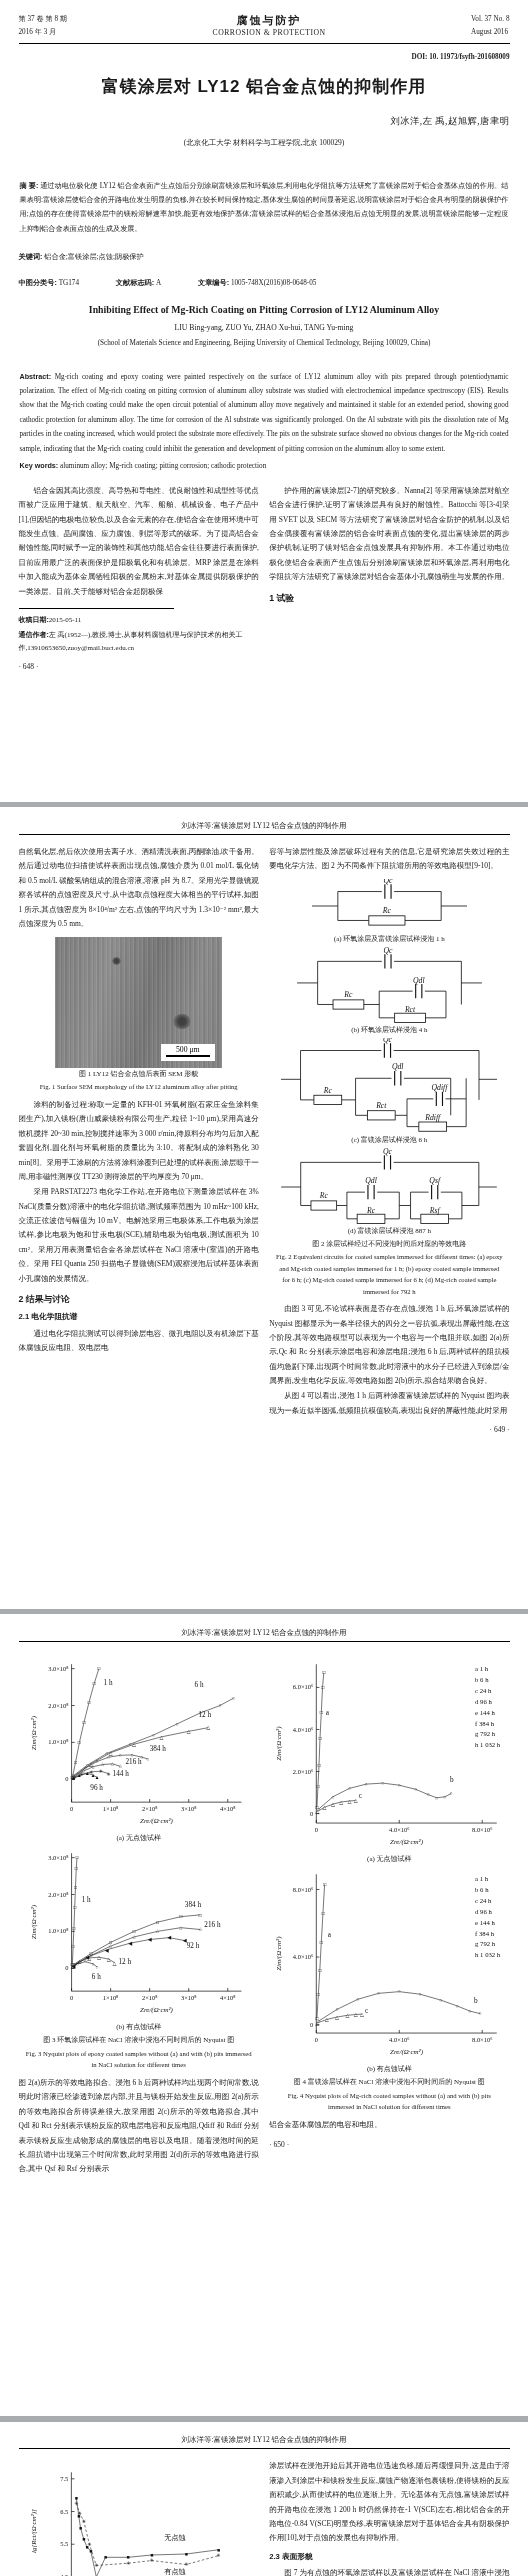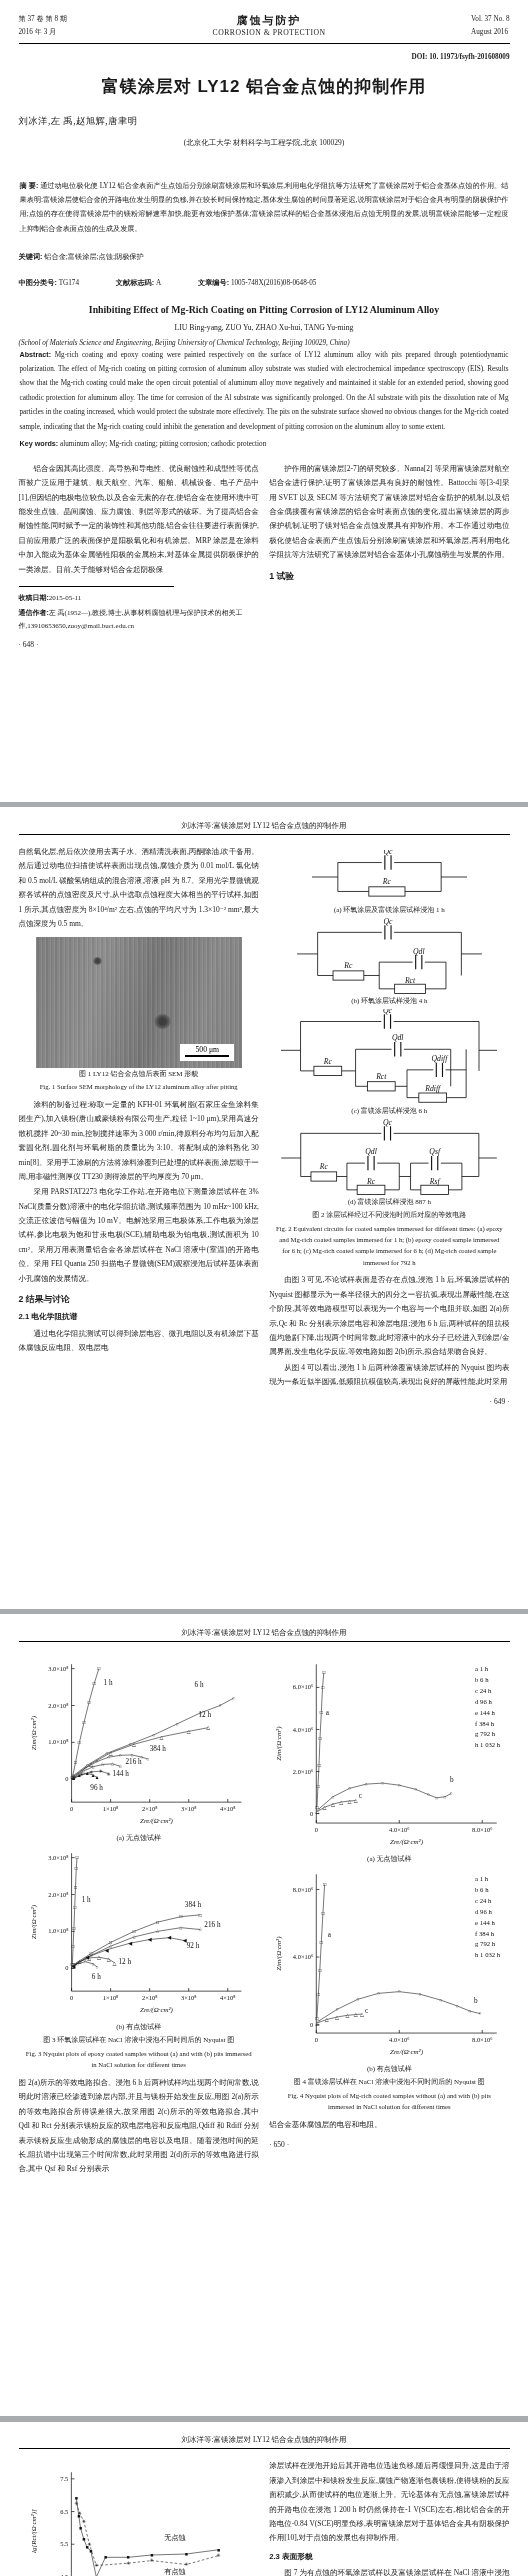--- a/index.html
+++ b/index.html
@@ -8,29 +8,29 @@
   .page-sep{height:5.2px;background:#a8acaf;width:528px;}
   .jhead{display:flex;justify-content:space-between;align-items:center;font-size:7.2px;}
   .jhead .jl div,.jhead .jr div{line-height:1.7;}
   .jhead .jc{text-align:center;}
   .jhead .jc .zh{font-size:10.8px;font-weight:bold;letter-spacing:2.1px;}
   .jhead .jc .en{font-size:7.7px;letter-spacing:0.5px;}
   .thickrule{border-top:1.5px solid #000;margin:5.2px 0 3.1px 0;}
   .thinrule{border-top:1px solid #000;margin:3.1px 0 5.2px 0;}
   .doi{text-align:right;font-size:7.2px;font-weight:bold;margin:9.3px 0 13.4px 0;}
   .title{text-align:center;font-family:"Liberation Sans","DejaVu Sans",sans-serif;font-weight:bold;font-size:17px;letter-spacing:1px;margin:5.2px 0 17.5px 0;}
-  .authors{text-align:left;font-size:9.3px;letter-spacing:0.5px;margin-bottom:9.3px;}
+  .authors{text-align:right;font-size:9.3px;letter-spacing:0.5px;margin-bottom:9.3px;}
   .affil{text-align:center;font-size:7.5px;margin-bottom:31px;}
   .abs,.enabs{font-size:7.2px;line-height:2.0;text-align:justify;margin:0 1px 3.1px 1px;}
   .abs b,.meta b,.enabs b{font-family:"Liberation Sans","DejaVu Sans",sans-serif;}
   .meta{font-size:7.2px;margin:16px 0;}
   .meta span{margin-right:17.5px;}
   .entitle{text-align:center;font-weight:bold;font-size:9.8px;margin:13.4px 0 8.2px 0;}
   .enauthors{text-align:center;font-size:7.7px;margin-bottom:6.2px;}
-  .enaffil{font-size:7.2px;margin-bottom:1px;font-style:italic;}
+  .enaffil{text-align:center;font-size:7.2px;margin-bottom:23px;}
   .cols{display:flex;gap:10.3px;margin-top:10.3px;}
   .col{flex:1;min-width:0;}
   .par{font-size:7.5px;line-height:1.92;text-align:justify;text-indent:2em;margin:0 0 1px 0;}
   .parc{text-indent:0;}
   .h1{font-family:"Liberation Sans","DejaVu Sans",sans-serif;font-weight:bold;font-size:8.8px;margin:8.2px 0 5.2px 0;}
   .h2{font-family:"Liberation Sans","DejaVu Sans",sans-serif;font-weight:bold;font-size:7.7px;margin:6.2px 0 4.1px 0;}
   .runhead{text-align:center;font-size:7.5px;margin-bottom:2.1px;}
   .fig{margin:5.2px 0;}
   .figcap{font-size:7px;text-align:center;line-height:1.7;margin:1px 6.2px;}
   .figcap.en{font-size:6.7px;}
@@ -106,35 +106,36 @@
 </div>
 <div class="page-sep"></div>
 
 <div class="page" style="height:802px">
   <div class="runhead">刘冰洋等:富镁涂层对 LY12 铝合金点蚀的抑制作用</div>
   <div class="thinrule"></div>
   <div class="cols">
     <div class="col">
       <p class="par parc">自然氧化层,然后依次使用去离子水、酒精清洗表面,丙酮除油,吹干备用。然后通过动电位扫描使试样表面出现点蚀,腐蚀介质为 0.01 mol/L 氯化钠和 0.5 mol/L 碳酸氢钠组成的混合溶液,溶液 pH 为 8.7。采用光学显微镜观察各试样的点蚀密度及尺寸,从中选取点蚀程度大体相当的平行试样,如图 1 所示,其点蚀密度为 8×10⁴/m² 左右,点蚀的平均尺寸为 1.3×10⁻² mm²,最大点蚀深度为 0.5 mm。</p>
       <div class="fig">
-        <div class="sem" style="width:206px;height:131px;">
+        <div class="sem" style="width:167px;height:131px;">
           <span class="pit" style="left:118px;top:77px;width:17.5px;height:15.5px;"></span>
           <span class="pit" style="left:57px;top:20.6px;width:9.3px;height:8.2px;"></span>
           <div class="scalebar"><span>500 μm</span><div class="bar" style="width:44px;"></div></div>
         </div>
         <div class="figcap">图 1  LY12 铝合金点蚀后表面 SEM 形貌</div>
         <div class="figcap en">Fig. 1  Surface SEM morphology of the LY12 aluminum alloy after pitting</div>
       </div>
       <p class="par">涂料的制备过程:称取一定量的 KFH-01 环氧树脂(石家庄金鱼涂料集团生产),加入镁粉(唐山威豪镁粉有限公司生产,粒径 1~10 μm),采用高速分散机搅拌 20~30 min,控制搅拌速率为 3 000 r/min,待原料分布均匀后加入配套固化剂,固化剂与环氧树脂的质量比为 3:10。将配制成的涂料熟化 30 min[8]。采用手工涂刷的方法将涂料涂覆到已处理的试样表面,涂层晾干一周,用非磁性测厚仪 TT230 测得涂层的平均厚度为 70 μm。</p>
       <p class="par">采用 PARSTAT2273 电化学工作站,在开路电位下测量涂层试样在 3% NaCl(质量分数)溶液中的电化学阻抗谱,测试频率范围为 10 mHz~100 kHz,交流正弦波信号幅值为 10 mV。电解池采用三电极体系,工作电极为涂层试样,参比电极为饱和甘汞电极(SCE),辅助电极为铂电极,测试面积为 10 cm²。采用万用表测量铝合金各涂层试样在 NaCl 溶液中(室温)的开路电位。采用 FEI Quanta 250 扫描电子显微镜(SEM)观察浸泡后试样基体表面小孔腐蚀的发展情况。</p>
       <div class="h1">2  结果与讨论</div>
       <div class="h2">2.1  电化学阻抗谱</div>
       <p class="par">通过电化学阻抗测试可以得到涂层电容、微孔电阻以及有机涂层下基体腐蚀反应电阻、双电层电</p>
     </div>
     <div class="col">
+      <p class="par parc">容等与涂层性能及涂层破坏过程有关的信息,它是研究涂层失效过程的主要电化学方法。图 2 为不同条件下阻抗谱所用的等效电路模型[9-10]。</p>
       <div class="fig">
 
         <svg class="circ" width="155" height="54" viewBox="0 0 300 104">
           <g stroke="#111" stroke-width="1.6" fill="none">
             <path d="M0 52 H50 M50 24 H135 M159 24 H250 M50 80 H110 M180 80 H250 M50 24 V80 M250 24 V80 M250 52 H300"></path>
             <path d="M141 10 V38 M153 10 V38" stroke-width="2.2"></path>
             <rect x="110" y="71" width="70" height="18" fill="#fff"></rect>
           </g>
           <text x="147" y="8" font-size="15" font-style="italic" text-anchor="middle">Qc</text>
           <text x="145" y="66" font-size="15" font-style="italic" text-anchor="middle">Rc</text>

